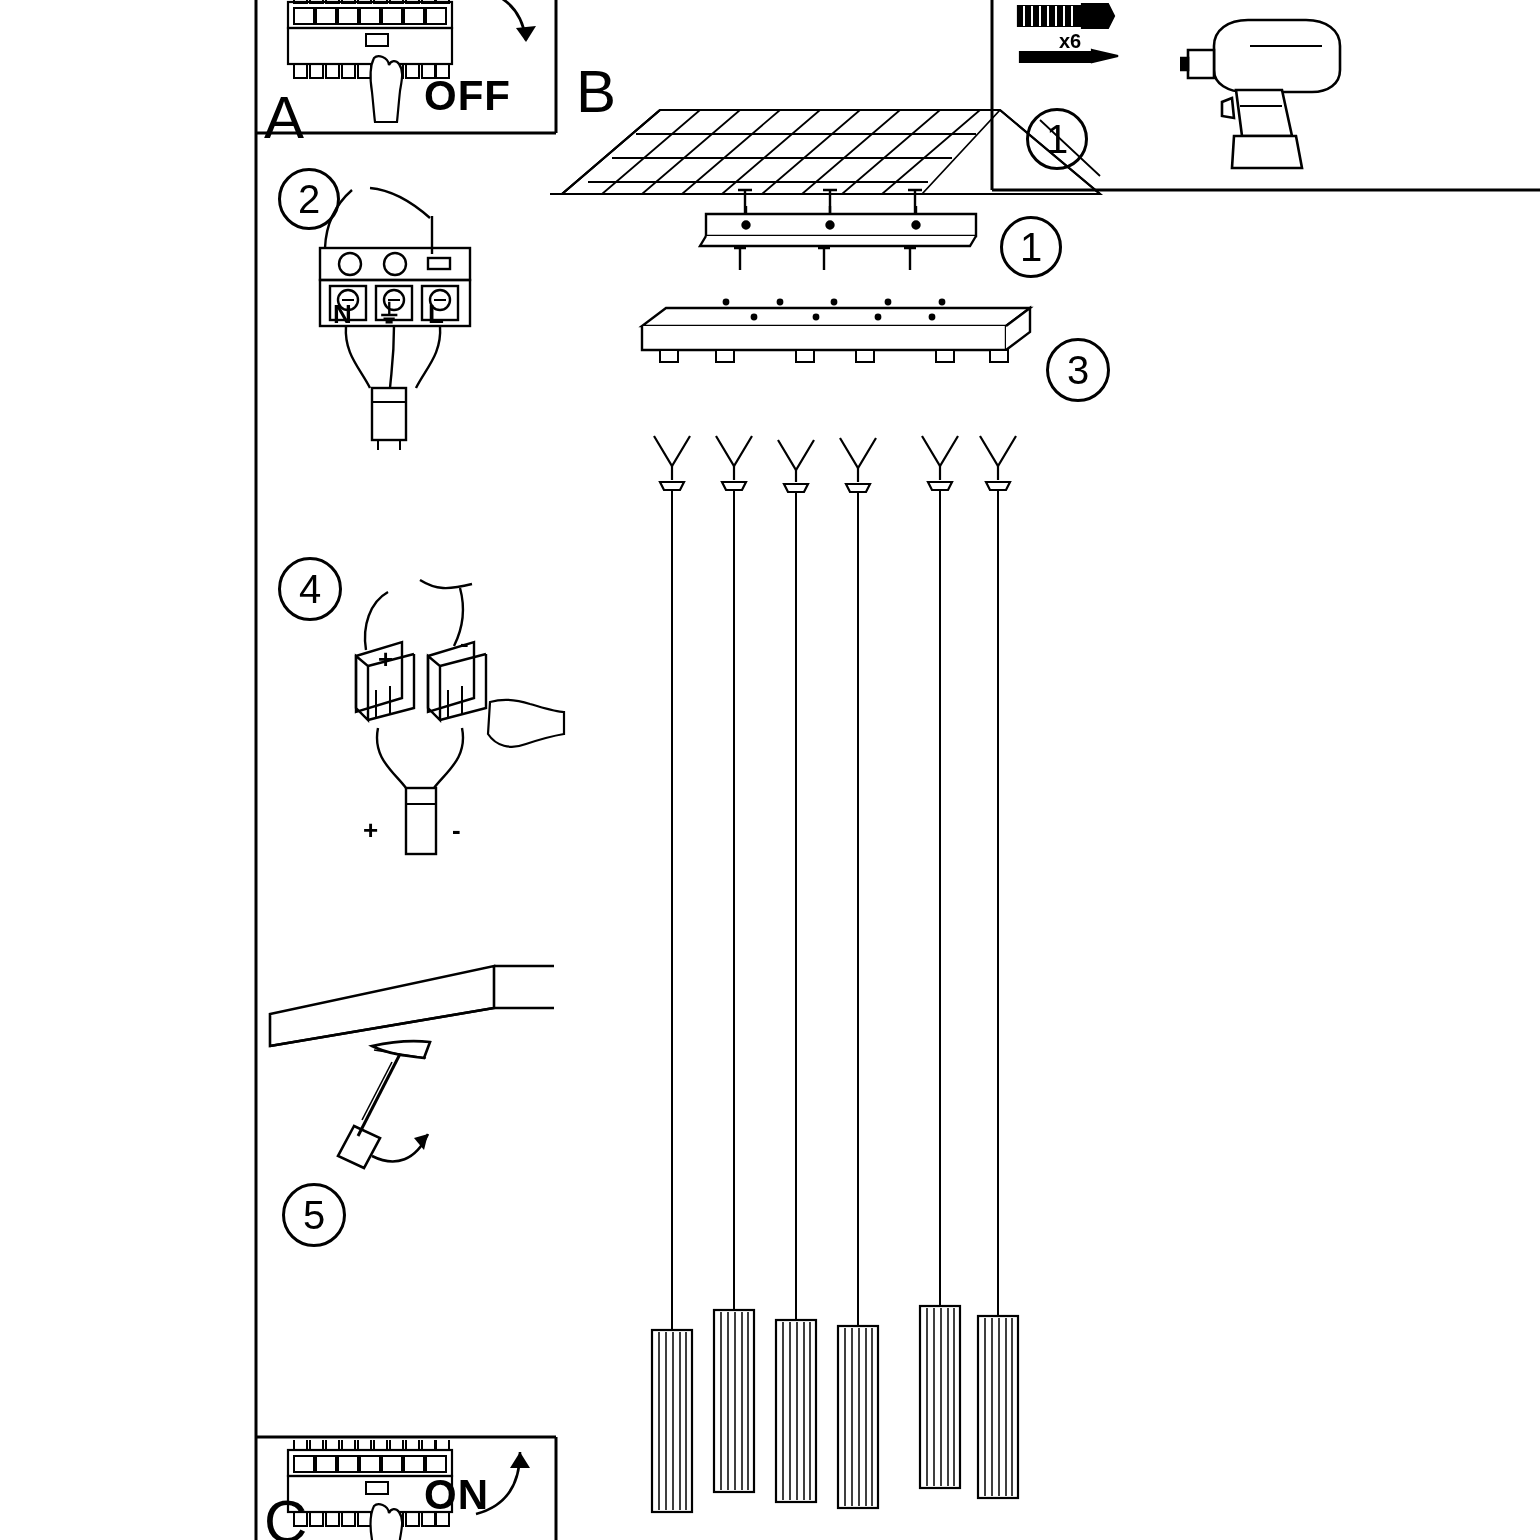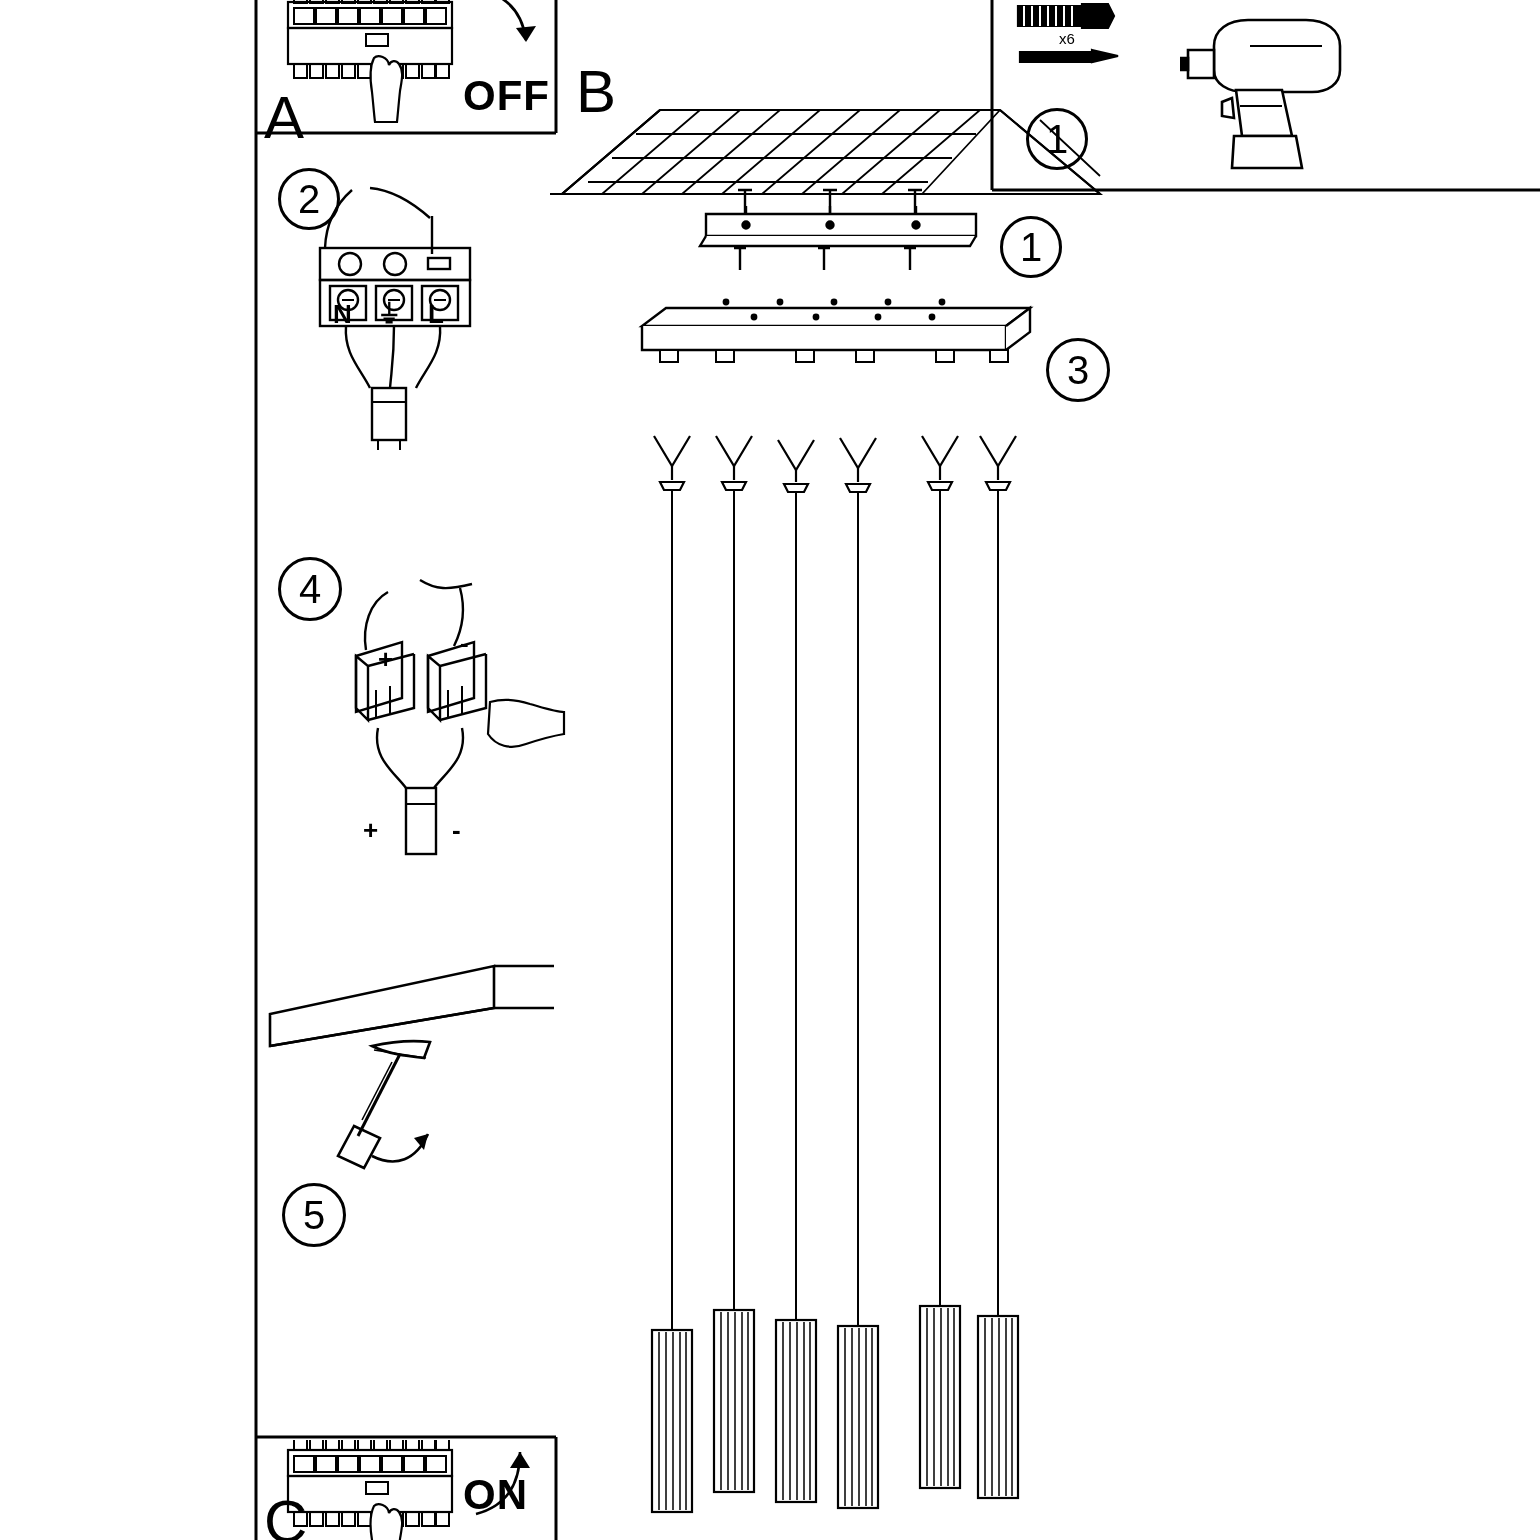--- a/index.html
+++ b/index.html
@@ -2,23 +2,23 @@
 <html><head>
 <meta charset="utf-8">
 <style>
   html,body{margin:0;padding:0;background:#fff;}
   body{width:1540px;height:1540px;font-family:"Liberation Sans",sans-serif;color:#000;}
   #sheet{position:relative;width:1540px;height:1540px;overflow:hidden;background:#fff;}
   .abs{position:absolute;}
   svg{display:block;}
   .lbl{position:absolute;font-family:"Liberation Sans",sans-serif;color:#000;line-height:1;}
   .big-letter{font-size:60px;font-weight:400;}
-  .onoff{font-size:42px;font-weight:700;letter-spacing:1px;margin-left:39px;}
+  .onoff{font-size:42px;font-weight:700;letter-spacing:1px;}
   .circnum{position:absolute;display:flex;align-items:center;justify-content:center;border:3px solid #000;border-radius:50%;font-size:40px;background:#fff;}
-  .xmark{position:absolute;font-size:15px;}
+  .xmark{position:absolute;font-size:20px;font-weight:bold;}
   .term{position:absolute;font-size:26px;font-weight:700;}
   .pm{position:absolute;font-size:26px;font-weight:700;}
 </style>
 </head>
 <body>
 
 <div id="sheet">
 
   <svg class="abs" style="left:0;top:0;" width="1540" height="1540">
 

